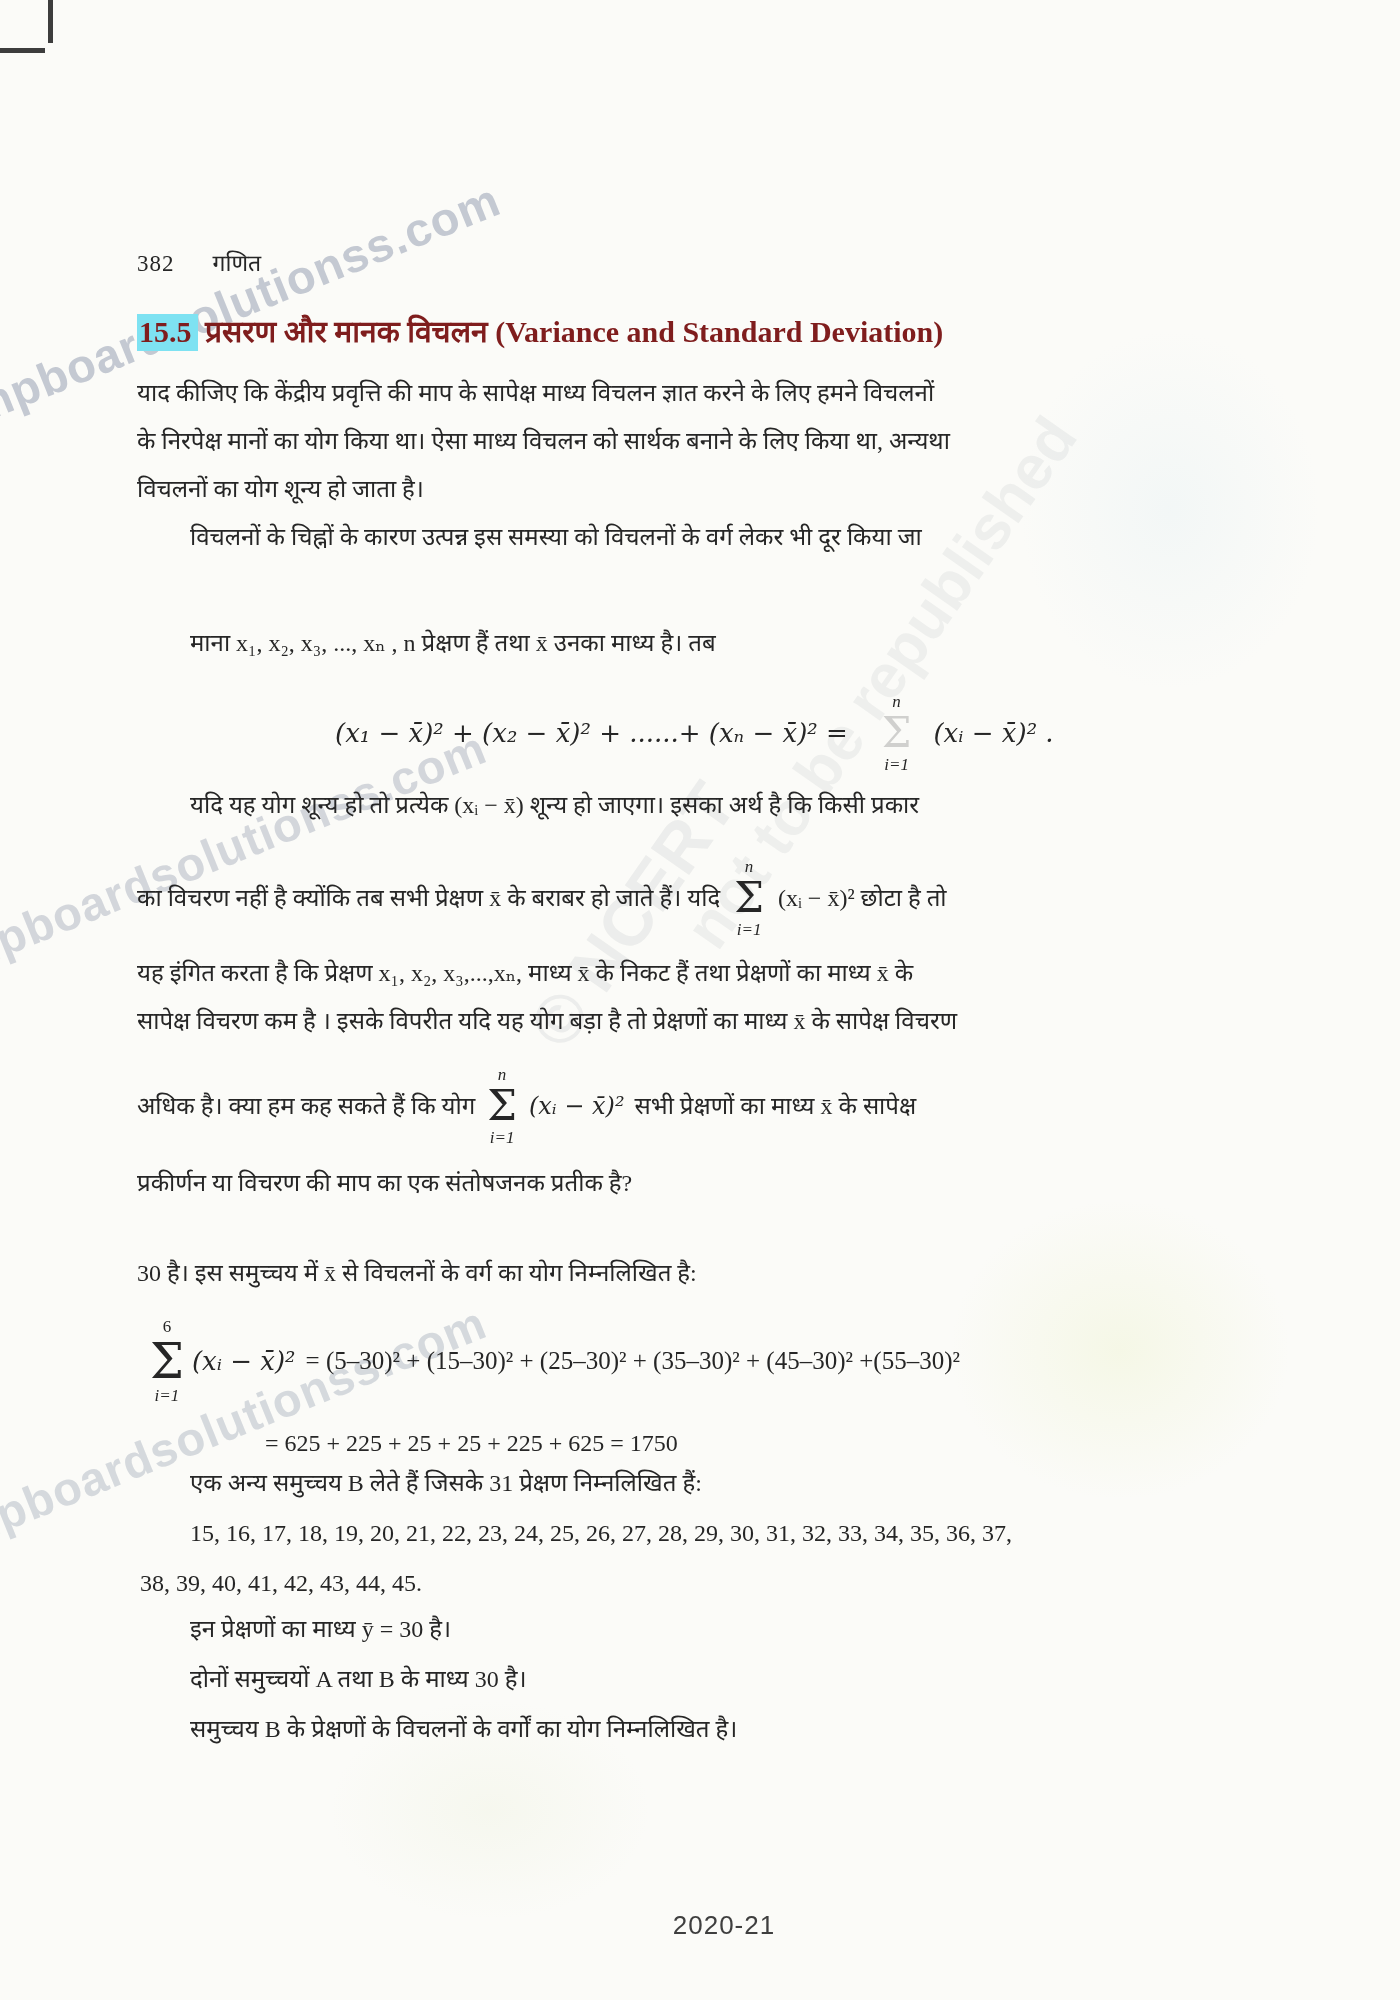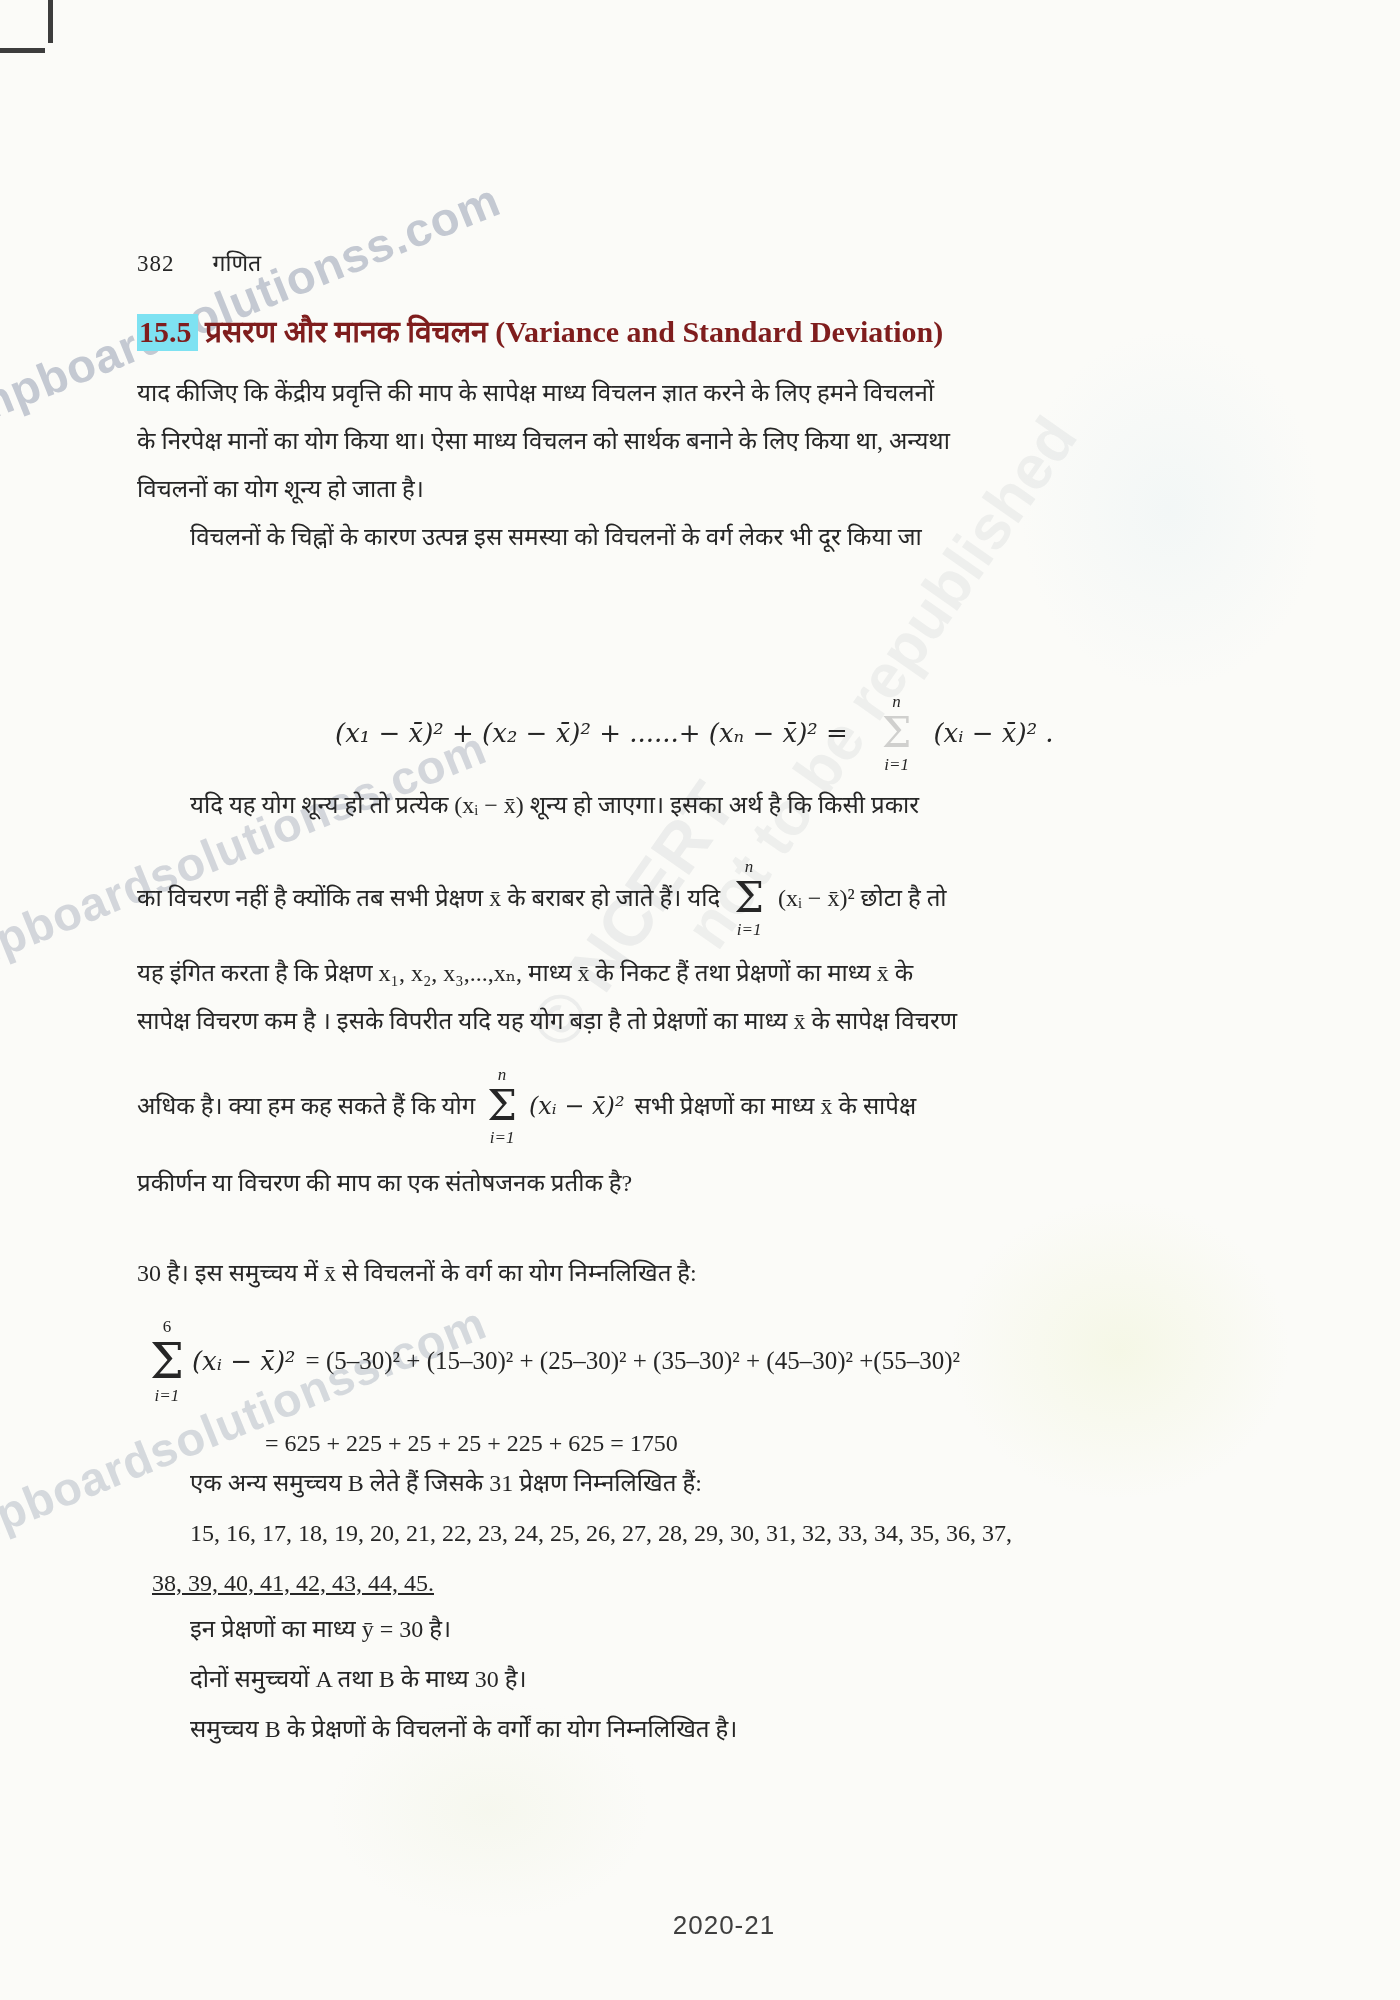--- a/index.html
+++ b/index.html
@@ -94,20 +94,21 @@
     <span class="hl">15.5</span>
     <span>प्रसरण और मानक विचलन</span>
     <span>(Variance and Standard Deviation)</span>
   </div>
 
   <div class="line" style="left:137px;top:378px;">याद कीजिए कि केंद्रीय  प्रवृत्ति की माप के सापेक्ष माध्य विचलन ज्ञात करने के लिए हमने विचलनों</div>
   <div class="line" style="left:137px;top:426px;">के निरपेक्ष मानों का योग किया था। ऐसा माध्य विचलन को सार्थक बनाने के लिए किया था, अन्यथा</div>
   <div class="line" style="left:137px;top:474px;">विचलनों का योग शून्य हो जाता है।</div>
 
   <div class="line" style="left:190px;top:522px;">विचलनों के चिह्नों के कारण उत्पन्न इस समस्या को विचलनों के वर्ग लेकर भी दूर किया जा</div>
+  <div class="line" style="left:190px;top:628px;">माना  x₁, x₂, x₃, ..., xₙ , n प्रेक्षण हैं तथा x̄ उनका माध्य है। तब</div>
 
   <div class="formula" style="left:335px;top:678px;height:110px;">
     <span class="f-txt math">(x₁ − x̄)²  +  (x₂  − x̄)²  +  ......+  (xₙ − x̄)²  =</span>
     <span class="sum" style="margin:0 22px 0 34px;">
       <span class="top">n</span>
       <span class="sig faint">Σ</span>
       <span class="bot">i=1</span>
     </span>
     <span class="f-txt math">(xᵢ − x̄)² .</span>
   </div>
@@ -148,20 +149,20 @@
       <span class="sig">Σ</span>
       <span class="bot">i=1</span>
     </span>
     <span class="f-txt math" style="margin-left:8px;">(xᵢ − x̄)²</span>
     <span class="f-txt" style="font-size:25px;margin-left:10px;">= (5–30)² + (15–30)² + (25–30)²  + (35–30)² + (45–30)² +(55–30)²</span>
   </div>
   <div class="line" style="left:265px;top:1428px;font-size:24px;">= 625 + 225 + 25 + 25 + 225 + 625 = 1750</div>
 
   <div class="line" style="left:190px;top:1468px;">एक अन्य समुच्चय B लेते हैं जिसके 31 प्रेक्षण निम्नलिखित हैं:</div>
   <div class="line" style="left:190px;top:1518px;">15, 16, 17, 18, 19, 20, 21, 22, 23, 24, 25, 26, 27, 28, 29, 30, 31, 32, 33, 34, 35, 36, 37,</div>
-  <div class="line" style="left:152px;top:1568px;text-decoration:underline;">38, 39, 40, 41, 42, 43, 44, 45.</div>
+  <div class="line" style="left:140px;top:1568px;">38, 39, 40, 41, 42, 43, 44, 45.</div>
   <div class="line" style="left:190px;top:1614px;">इन प्रेक्षणों का माध्य ȳ = 30 है।</div>
   <div class="line" style="left:190px;top:1664px;">दोनों समुच्चयों A तथा B के माध्य 30 है।</div>
   <div class="line" style="left:190px;top:1714px;">समुच्चय B के प्रेक्षणों के विचलनों के वर्गों का योग निम्नलिखित है।</div>
 
   <div class="footer">2020-21</div>
 
 </div>
 
 </body></html>

